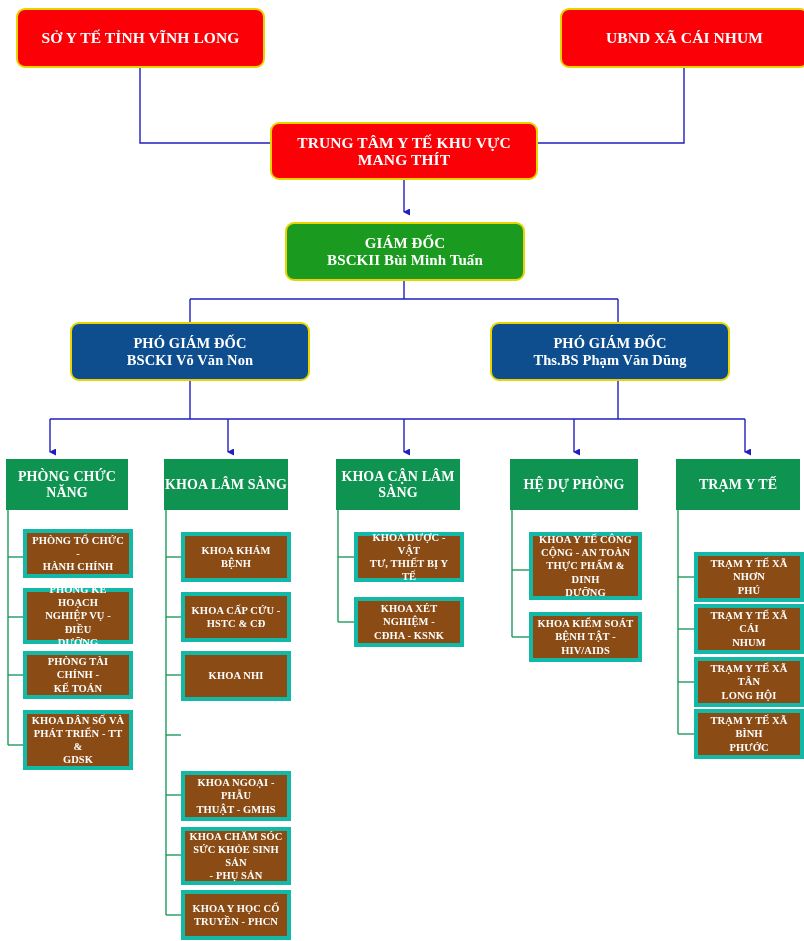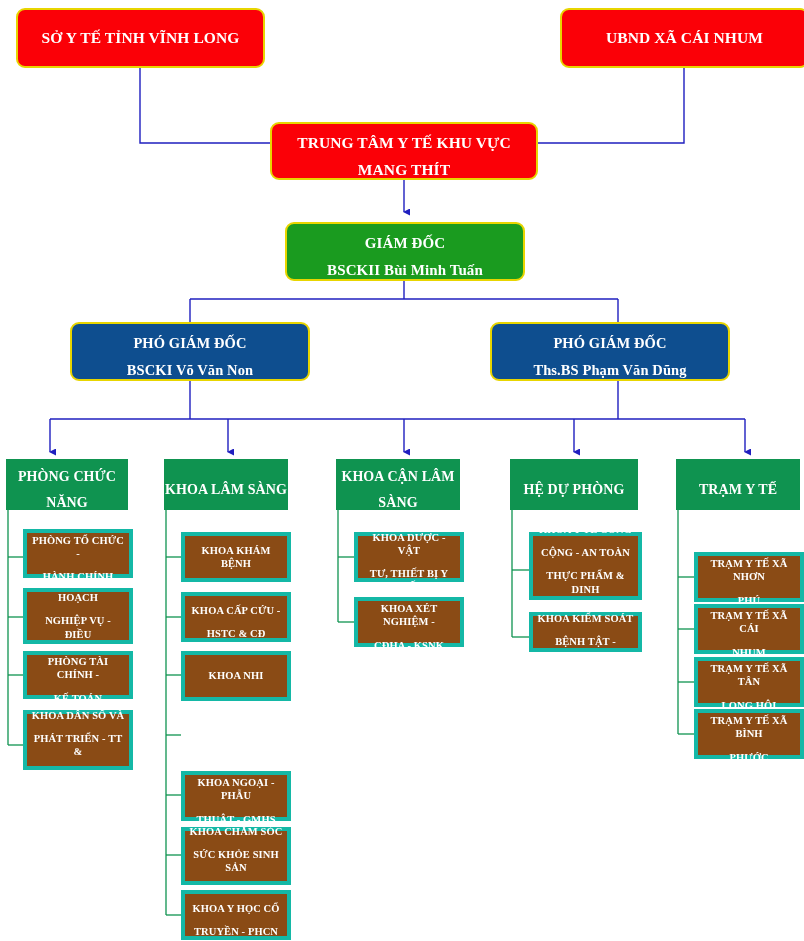--- a/index.html
+++ b/index.html
@@ -69,21 +69,21 @@
     border: 4px solid #14b8a6;
     border-radius: 0;
     font-size: 10.5px;
     line-height: 1.25;
     padding: 2px 4px;
   }
   .node span.txt {
     display: block;
     width: 100%;
   }
-  .line2 { display: block; margin-top: 10px; }
+  .line2 { display: block; }
 </style>
 </head>
 <body>
 
 <div id="chart">
 
   <svg class="connectors" viewBox="0 0 804 941" xmlns="http://www.w3.org/2000/svg">
     <defs>
       <marker id="arrowblue" markerWidth="8" markerHeight="8" refX="3.5" refY="6" orient="auto" markerUnits="userSpaceOnUse">
         <path d="M0,0 L7,0 L3.5,7 z" fill="#1F1FBF"></path>
@@ -294,21 +294,21 @@
 
   <div class="node node-unit" style="left:529px; top:532px; width:113px; height:68px;">
     <span class="txt">
       <span class="line2">KHOA Y TẾ CÔNG</span>
       <span class="line2">CỘNG - AN TOÀN</span>
       <span class="line2">THỰC PHẨM &amp; DINH</span>
       <span class="line2">DƯỠNG</span>
     </span>
   </div>
 
-  <div class="node node-unit" style="left:529px; top:612px; width:113px; height:40px;">
+  <div class="node node-unit" style="left:529px; top:612px; width:113px; height:50px;">
     <span class="txt">
       <span class="line2">KHOA KIỂM SOÁT</span>
       <span class="line2">BỆNH TẬT - HIV/AIDS</span>
     </span>
   </div>
 
   <div class="node node-group" style="left:676px; top:459px; width:124px; height:51px;">
     <span class="txt">
       <span class="line2">TRẠM Y TẾ</span>
     </span>

